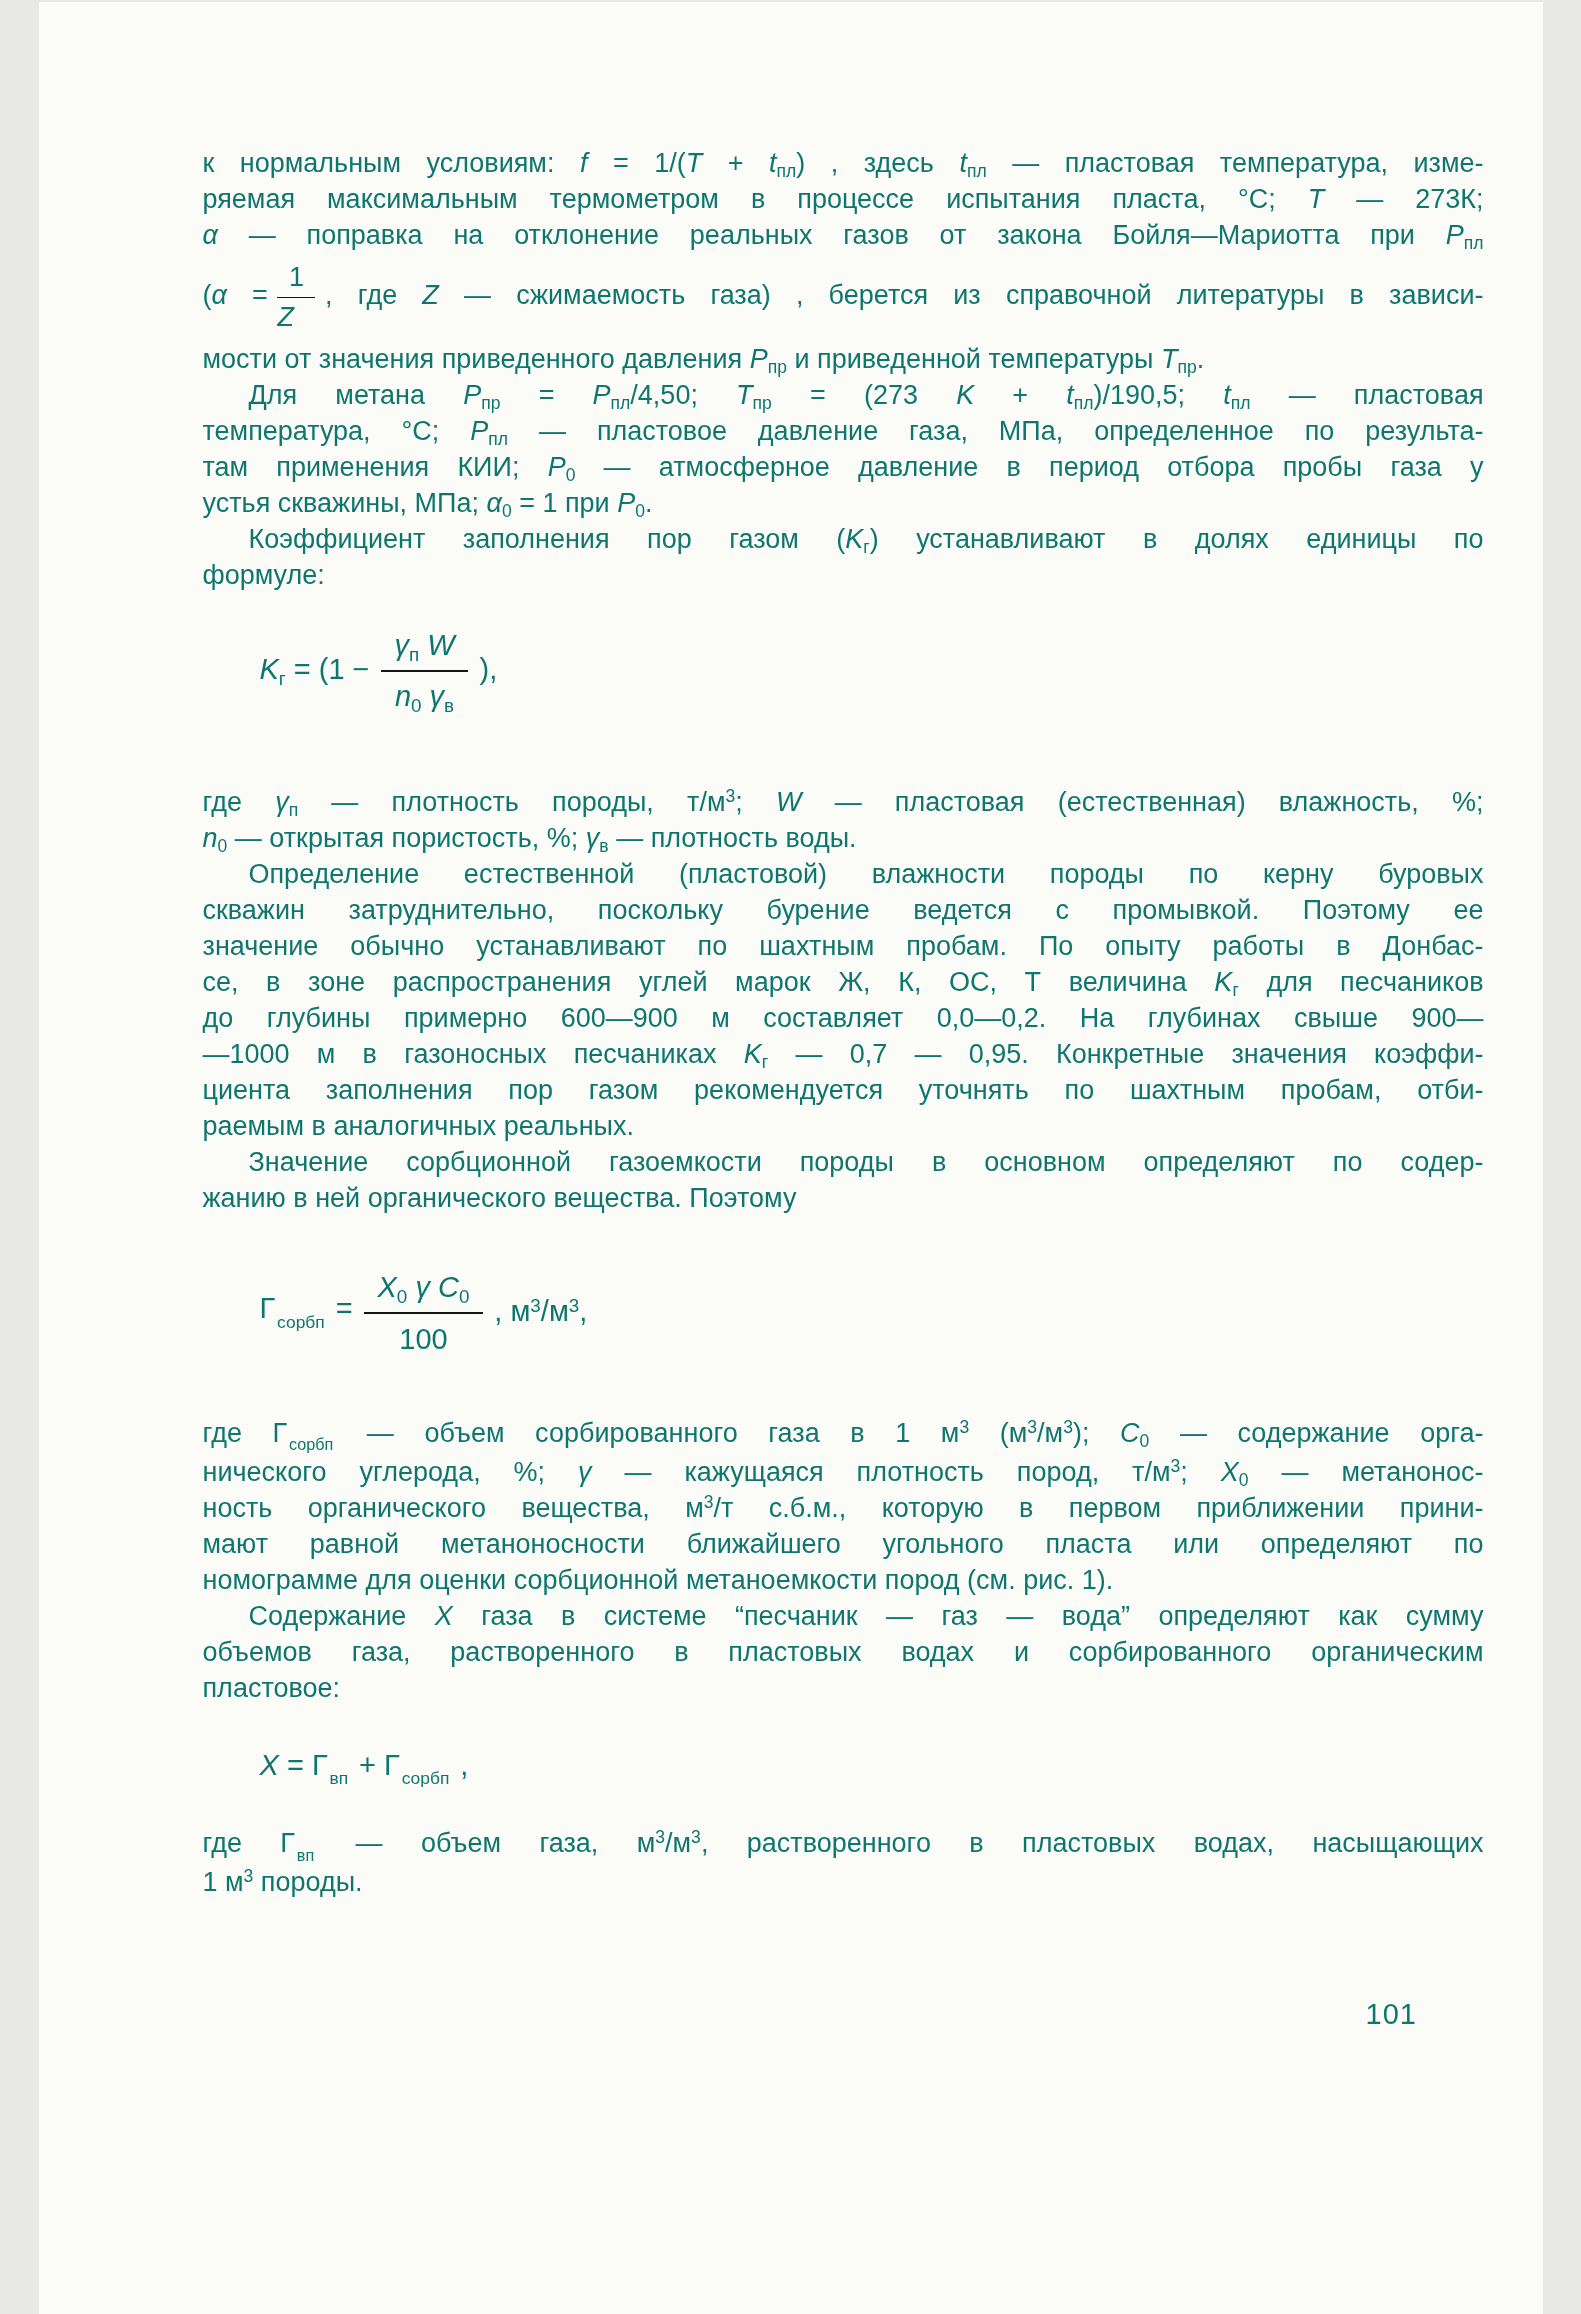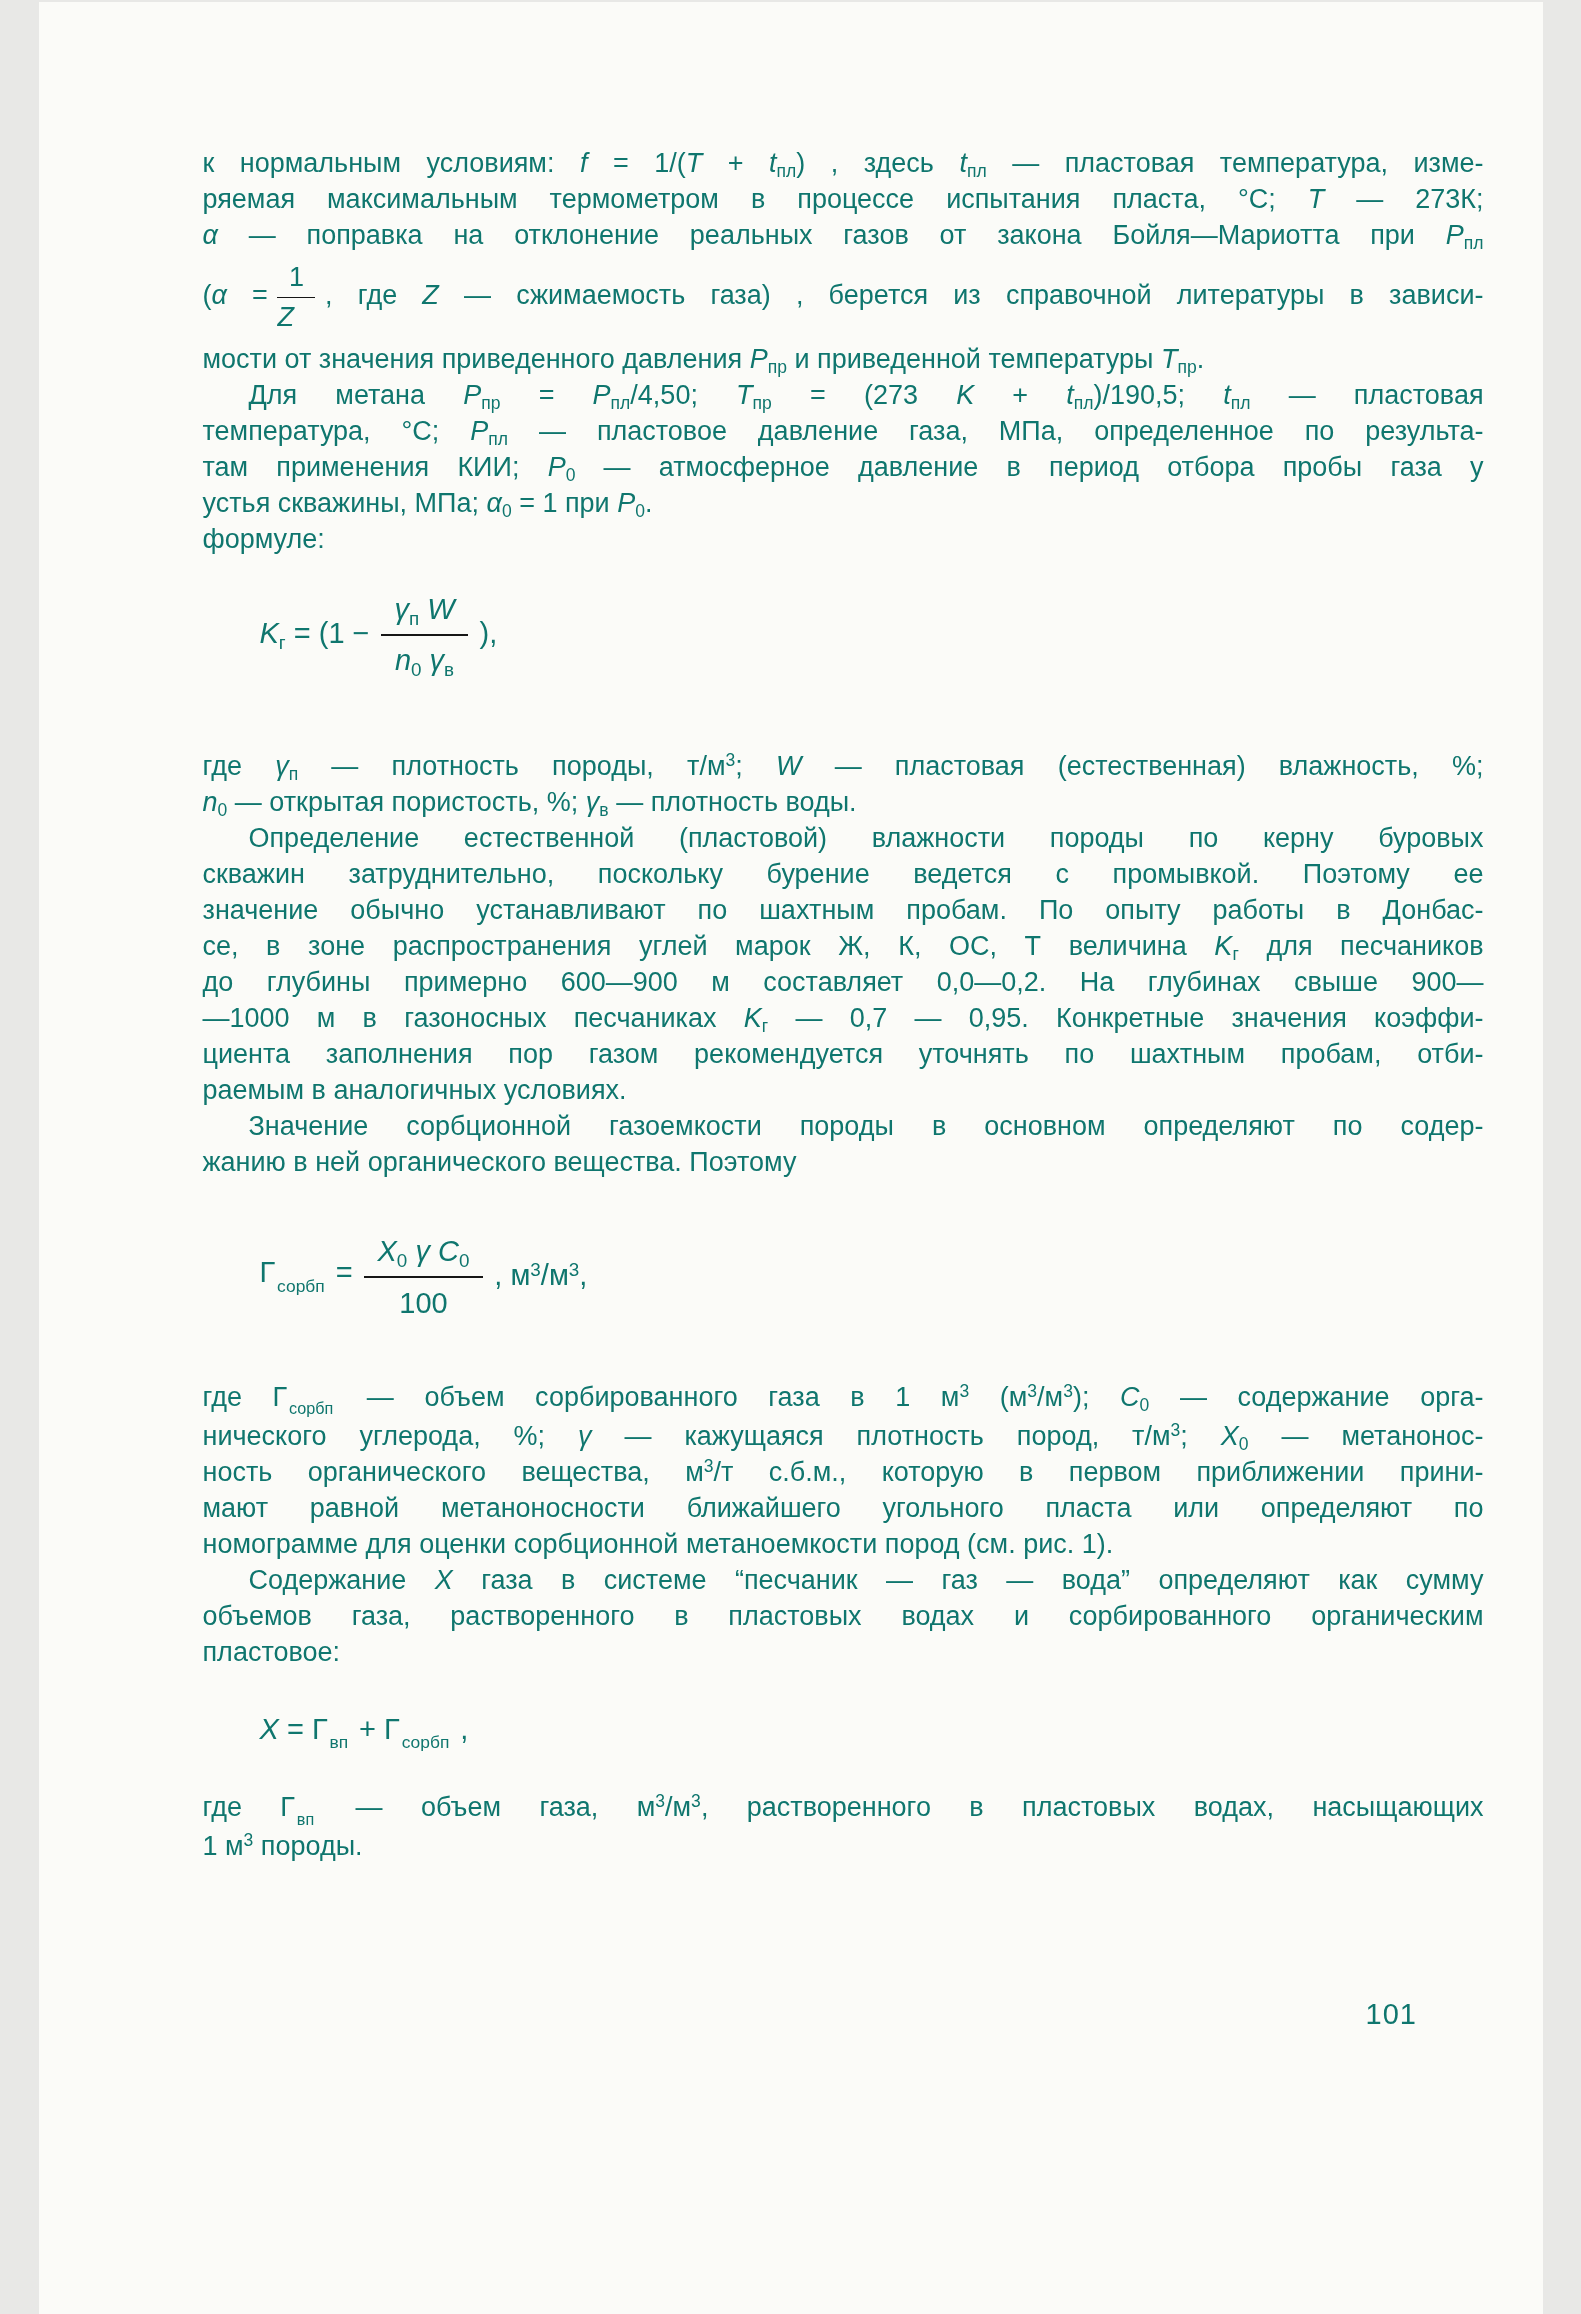--- a/index.html
+++ b/index.html
@@ -96,20 +96,21 @@
     </div>
 
     <div class="para">
       <div class="line ind">Для метана <i>P</i><sub>пр</sub> = <i>P</i><sub>пл</sub>/4,50; <i>T</i><sub>пр</sub> = (273 <i>K</i> + <i>t</i><sub>пл</sub>)/190,5; <i>t</i><sub>пл</sub> — пластовая</div>
       <div class="line">температура, °С; <i>P</i><sub>пл</sub> — пластовое давление газа, МПа, определенное по результа-</div>
       <div class="line">там применения КИИ; <i>P</i><sub>0</sub> — атмосферное давление в период отбора пробы газа у</div>
       <div class="line last">устья скважины, МПа; <i>α</i><sub>0</sub> = 1 при <i>P</i><sub>0</sub>.</div>
     </div>
 
     <div class="para">
+      <div class="line ind">Коэффициент заполнения пор газом (<i>K</i><sub>г</sub>) устанавливают в долях единицы по</div>
       <div class="line last">формуле:</div>
     </div>
 
     <div class="formula f-kg">
       <span class="fpart"><i>K</i><sub>г</sub> = (1 −</span>
       <span class="ffrac">
           <span class="fn"><i>γ</i><sub>п</sub> <i>W</i></span>
           <span class="fd"><i>n</i><sub>0</sub> <i>γ</i><sub>в</sub></span>
         </span>
       <span class="fpart">),</span>
@@ -121,21 +122,21 @@
     </div>
 
     <div class="para">
       <div class="line ind">Определение естественной (пластовой) влажности породы по керну буровых</div>
       <div class="line">скважин затруднительно, поскольку бурение ведется с промывкой. Поэтому ее</div>
       <div class="line">значение обычно устанавливают по шахтным пробам. По опыту работы в Донбас-</div>
       <div class="line">се, в зоне распространения углей марок Ж, К, ОС, Т величина <i>K</i><sub>г</sub> для песчаников</div>
       <div class="line">до глубины примерно 600—900 м составляет 0,0—0,2. На глубинах свыше 900—</div>
       <div class="line">—1000 м в газоносных песчаниках <i>K</i><sub>г</sub> — 0,7 — 0,95. Конкретные значения коэффи-</div>
       <div class="line">циента заполнения пор газом рекомендуется уточнять по шахтным пробам, отби-</div>
-      <div class="line last">раемым в аналогичных условиях.</div>
+      <div class="line last">раемым в аналогичных реальных.</div>
     </div>
 
     <div class="para">
       <div class="line ind">Значение сорбционной газоемкости породы в основном определяют по содер-</div>
       <div class="line last">жанию в ней органического вещества. Поэтому</div>
     </div>
 
     <div class="formula f-sorb">
       <span class="fpart">Г<span class="stk">
             <span class="st">сорб</span>

